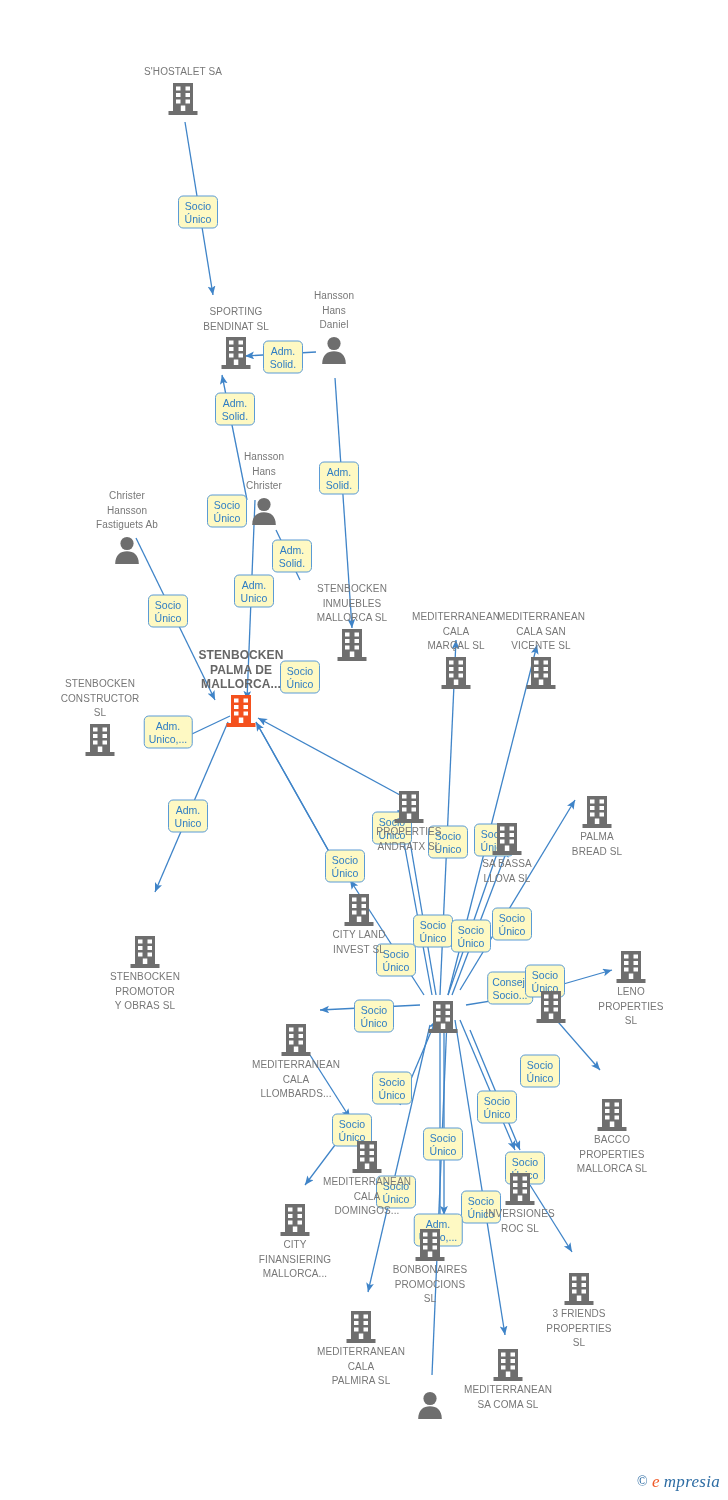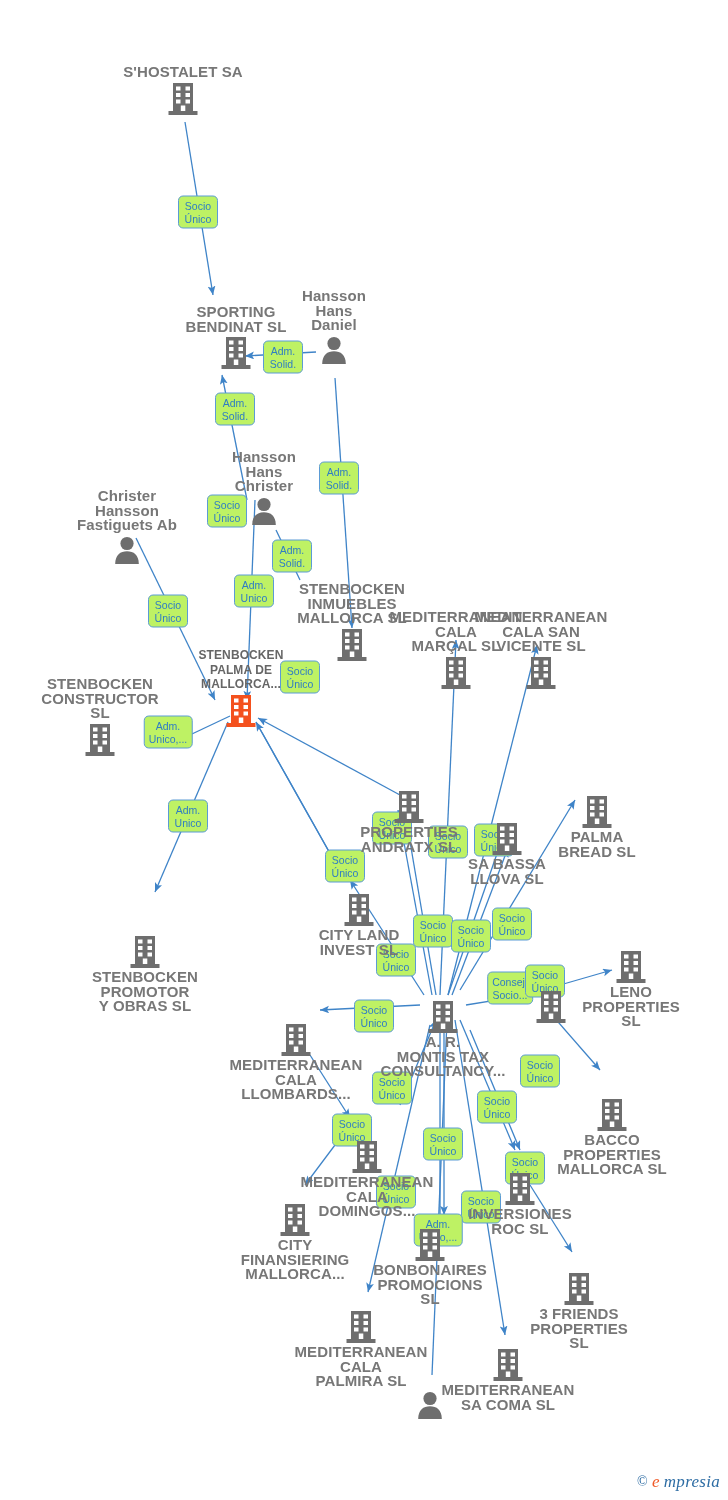--- a/index.html
+++ b/index.html
@@ -21,44 +21,44 @@
     width: 728px; height: 1500px;
     pointer-events: none;
   }
   .node {
     position: absolute;
     transform: translate(-50%, 0);
     text-align: center;
     width: 140px;
   }
   .node .nlabel {
-    font-size: 15px;
+    font-size: 10px;
     line-height: 14.5px;
     color: #777777;
     letter-spacing: 0.1px;
     white-space: pre-line;
-    font-weight: bold;
+    font-weight: normal;
   }
   .node.focus .nlabel {
     color: #666666;
     font-weight: bold;
     font-size: 12px;
   }
   .node .glyph {
     display: block;
     margin: 0 auto;
     line-height: 0;
   }
   .node.above .glyph { margin-top: 2px; }
   .node.below .nlabel { margin-top: 1px; }
 
   .reltag {
     position: absolute;
     transform: translate(-50%, -50%);
-    background: #bef264;
+    background: #fef9c3;
     border: 1.3px solid #5b9bd5;
     border-radius: 5px;
     color: #2f7dc4;
     font-size: 10.5px;
     line-height: 12.5px;
     text-align: center;
     padding: 3px 4px 3px 4px;
     white-space: pre-line;
     min-width: 40px;
   }
@@ -414,23 +414,20 @@
             <rect x="5" y="1" width="20" height="28" fill="#6e6e6e"></rect>
             <rect x="0.5" y="29" width="29" height="4" fill="#6e6e6e"></rect>
             <rect x="8" y="4.5" width="4.5" height="4" fill="#ffffff"></rect>
             <rect x="17.5" y="4.5" width="4.5" height="4" fill="#ffffff"></rect>
             <rect x="8" y="11" width="4.5" height="4" fill="#ffffff"></rect>
             <rect x="17.5" y="11" width="4.5" height="4" fill="#ffffff"></rect>
             <rect x="8" y="17.5" width="4.5" height="4" fill="#ffffff"></rect>
             <rect x="17.5" y="17.5" width="4.5" height="4" fill="#ffffff"></rect>
             <rect x="12.8" y="23.5" width="4.5" height="5.5" fill="#ffffff"></rect>
           </svg></span>
-        <div class="nlabel">A.  R.
-MONTIS TAX
-CONSULTANCY...</div>
       </div>
       <div class="node below" style="left: 551px; top: 990px;">
         <span class="glyph"><svg width="30" height="34" viewBox="0 0 30 34" xmlns="http://www.w3.org/2000/svg">
             <rect x="5" y="1" width="20" height="28" fill="#6e6e6e"></rect>
             <rect x="0.5" y="29" width="29" height="4" fill="#6e6e6e"></rect>
             <rect x="8" y="4.5" width="4.5" height="4" fill="#ffffff"></rect>
             <rect x="17.5" y="4.5" width="4.5" height="4" fill="#ffffff"></rect>
             <rect x="8" y="11" width="4.5" height="4" fill="#ffffff"></rect>
             <rect x="17.5" y="11" width="4.5" height="4" fill="#ffffff"></rect>
             <rect x="8" y="17.5" width="4.5" height="4" fill="#ffffff"></rect>

